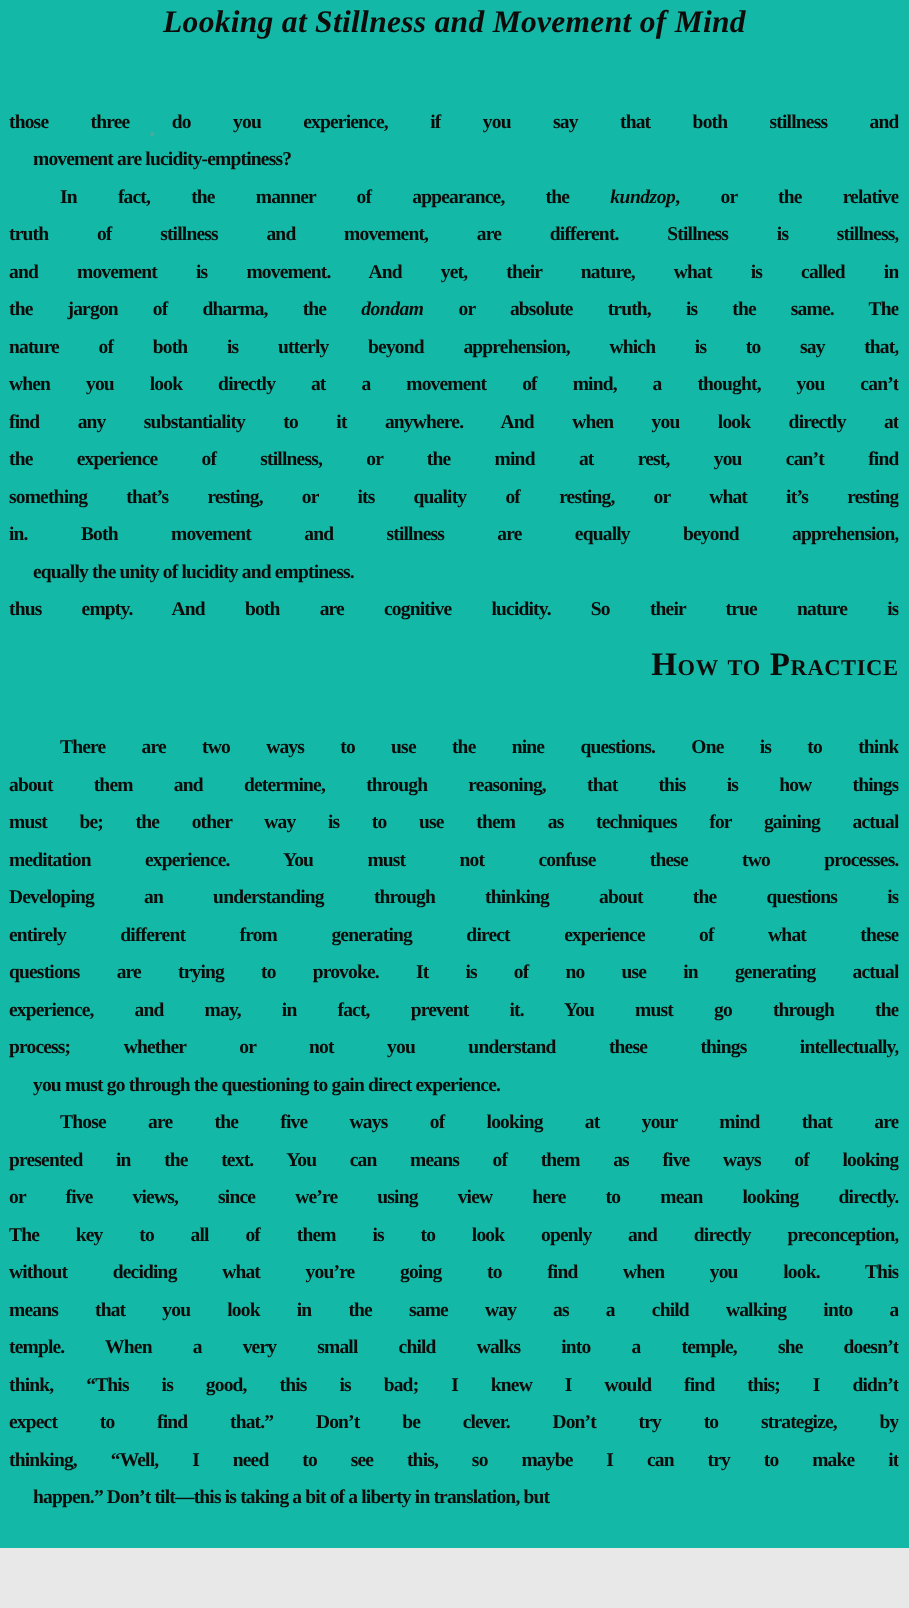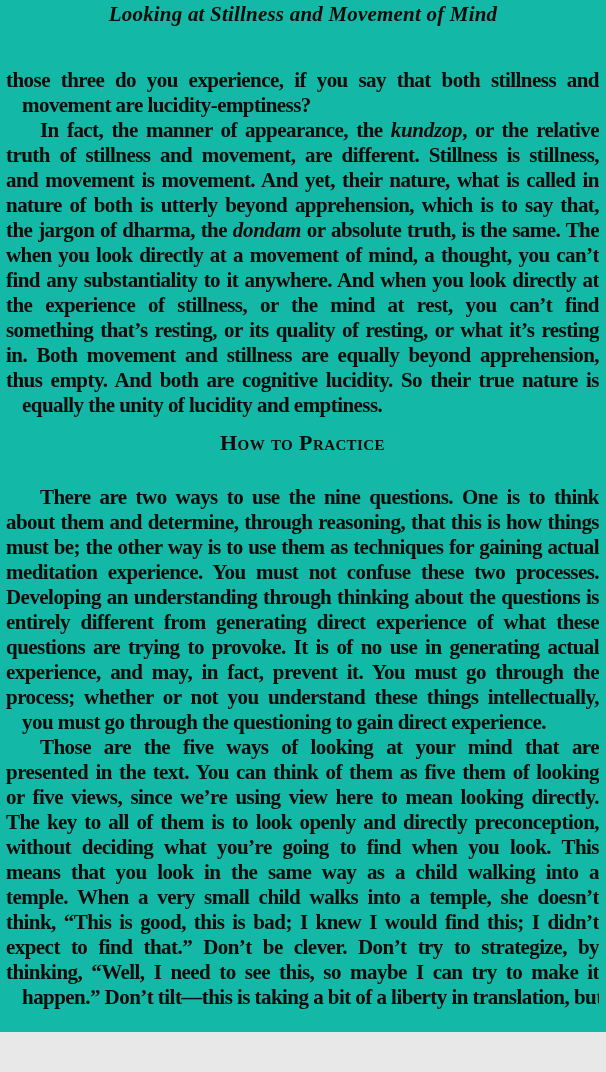--- a/index.html
+++ b/index.html
@@ -30,35 +30,35 @@
     letter-spacing: 0.2px;
   }
   .content {
     position: absolute;
     top: 68px;
     left: 6px;
     right: 7px;
   }
   .paragraph { margin: 0; }
   .line {
-    font-size: 21px;
+    font-size: 13px;
     font-weight: bold;
     line-height: 25px;
     letter-spacing: -0.55px;
     white-space: nowrap;
     overflow: hidden;
     text-align: justify;
     text-align-last: justify;
     text-justify: inter-word;
   }
   .line.end { text-align-last: left; margin-left: 16px; }
   .paragraph.indent > .line:first-child { text-indent: 34px; }
   .line i { letter-spacing: -0.3px; }
   .section-heading {
-    text-align: center;
+    text-align: right;
     font-variant: small-caps;
     font-weight: bold;
     font-size: 22px;
     line-height: 26px;
     letter-spacing: 0.4px;
     margin: 12px 0 29px 0;
   }
   .page-number {
     position: absolute;
     top: 1044px;
@@ -87,46 +87,46 @@
 
   <div class="content">
       <div class="paragraph">
         <div class="line">those three do you experience, if you say that both stillness and</div>
         <div class="line end">movement are lucidity-emptiness?</div>
       </div>
       <div class="paragraph indent">
         <div class="line">In fact, the manner of appearance, the <i>kundzop</i>, or the relative</div>
         <div class="line">truth of stillness and movement, are different. Stillness is stillness,</div>
         <div class="line">and movement is movement. And yet, their nature, what is called in</div>
+        <div class="line">the jargon of dharma, the <i>dondam</i> or absolute truth, is the same. The</div>
         <div class="line">nature of both is utterly beyond apprehension, which is to say that,</div>
-        <div class="line">the jargon of dharma, the <i>dondam</i> or absolute truth, is the same. The</div>
         <div class="line">when you look directly at a movement of mind, a thought, you can’t</div>
         <div class="line">find any substantiality to it anywhere. And when you look directly at</div>
         <div class="line">the experience of stillness, or the mind at rest, you can’t find</div>
         <div class="line">something that’s resting, or its quality of resting, or what it’s resting</div>
         <div class="line">in. Both movement and stillness are equally beyond apprehension,</div>
+        <div class="line end">equally the unity of lucidity and emptiness.</div>
         <div class="line">thus empty. And both are cognitive lucidity. So their true nature is</div>
-        <div class="line end">equally the unity of lucidity and emptiness.</div>
       </div>
       <div class="section-heading">How to Practice</div>
       <div class="paragraph indent">
         <div class="line">There are two ways to use the nine questions. One is to think</div>
         <div class="line">about them and determine, through reasoning, that this is how things</div>
         <div class="line">must be; the other way is to use them as techniques for gaining actual</div>
         <div class="line">meditation experience. You must not confuse these two processes.</div>
         <div class="line">Developing an understanding through thinking about the questions is</div>
         <div class="line">entirely different from generating direct experience of what these</div>
         <div class="line">questions are trying to provoke. It is of no use in generating actual</div>
         <div class="line">experience, and may, in fact, prevent it. You must go through the</div>
         <div class="line">process; whether or not you understand these things intellectually,</div>
         <div class="line end">you must go through the questioning to gain direct experience.</div>
       </div>
       <div class="paragraph indent">
         <div class="line">Those are the five ways of looking at your mind that are</div>
-        <div class="line">presented in the text. You can think of them as five them of looking</div>
+        <div class="line">presented in the text. You can means of them as five ways of looking</div>
         <div class="line">or five views, since we’re using view here to mean looking directly.</div>
         <div class="line">The key to all of them is to look openly and directly preconception,</div>
         <div class="line">without deciding what you’re going to find when you look. This</div>
         <div class="line">means that you look in the same way as a child walking into a</div>
         <div class="line">temple. When a very small child walks into a temple, she doesn’t</div>
         <div class="line">think, “This is good, this is bad; I knew I would find this; I didn’t</div>
         <div class="line">expect to find that.” Don’t be clever. Don’t try to strategize, by</div>
         <div class="line">thinking, “Well, I need to see this, so maybe I can try to make it</div>
         <div class="line end">happen.” Don’t tilt—this is taking a bit of a liberty in translation, but</div>
       </div>

